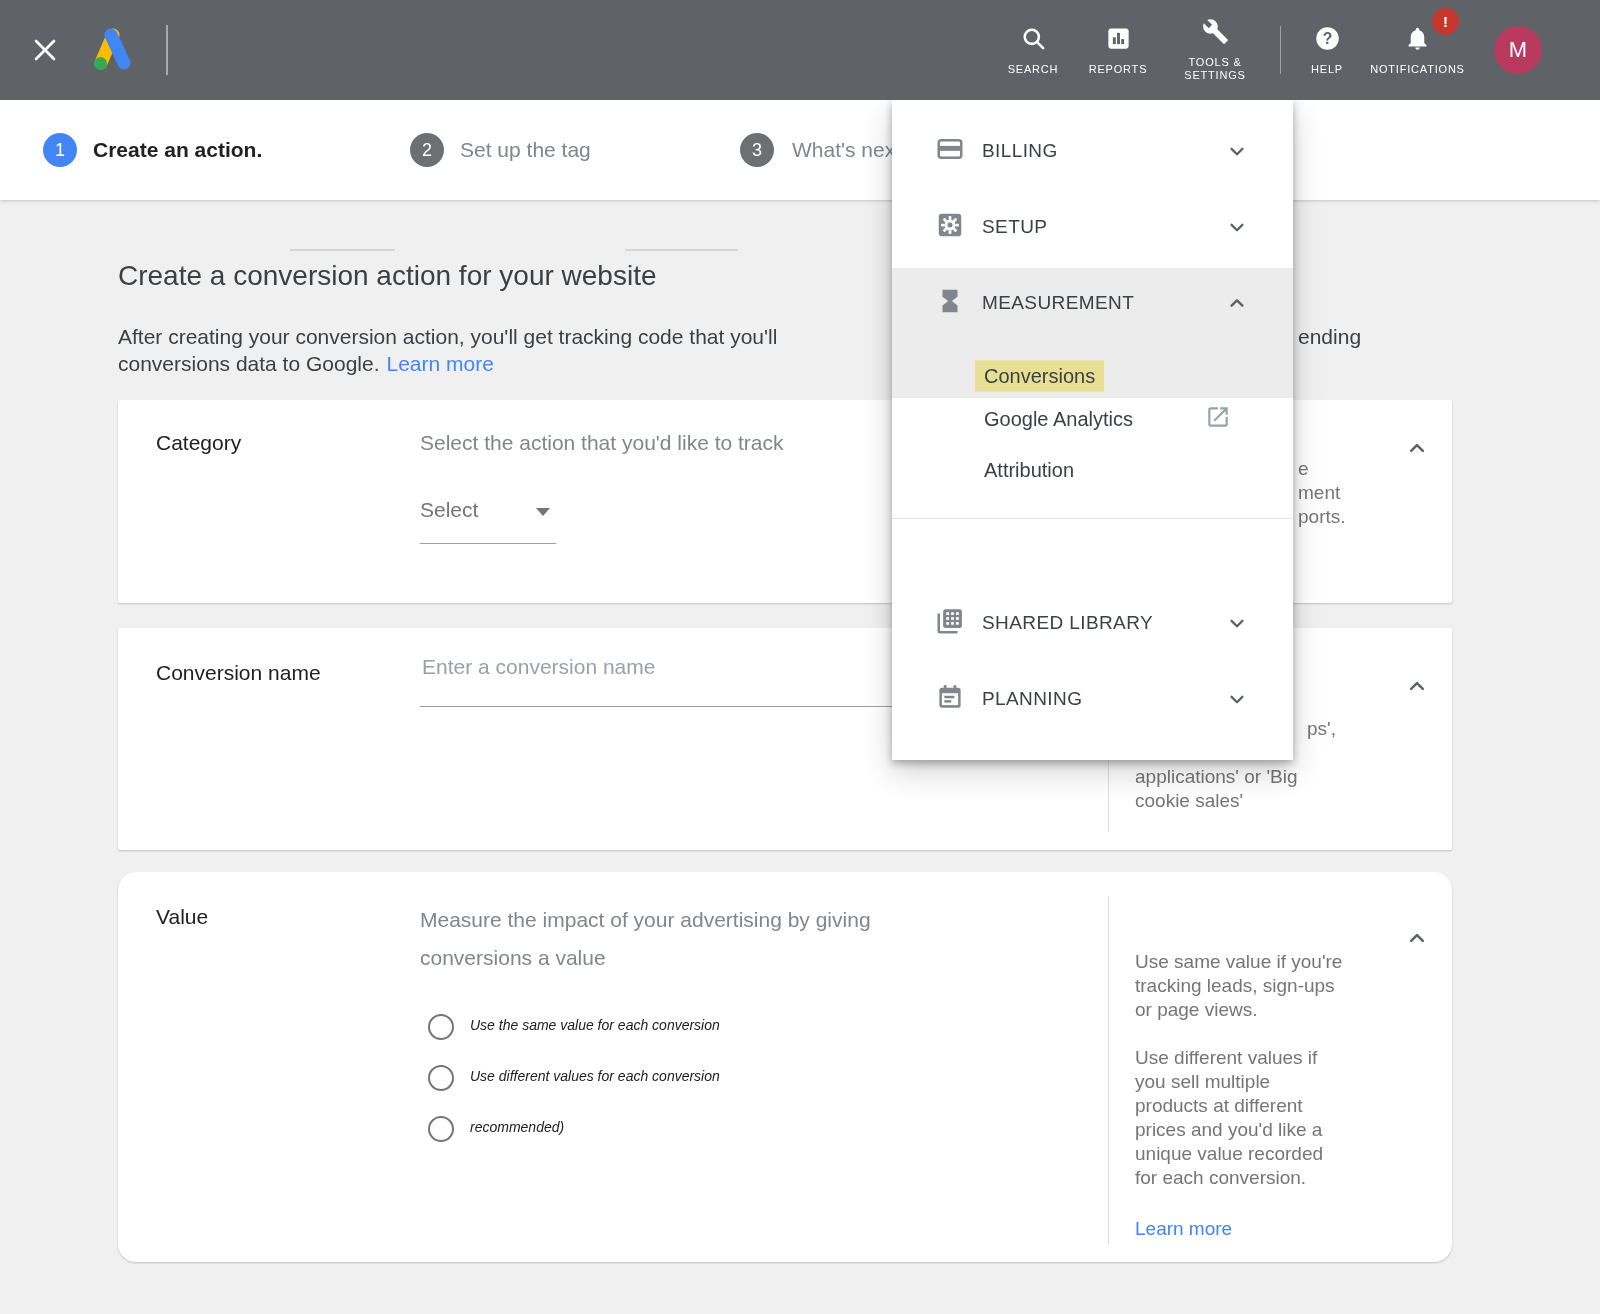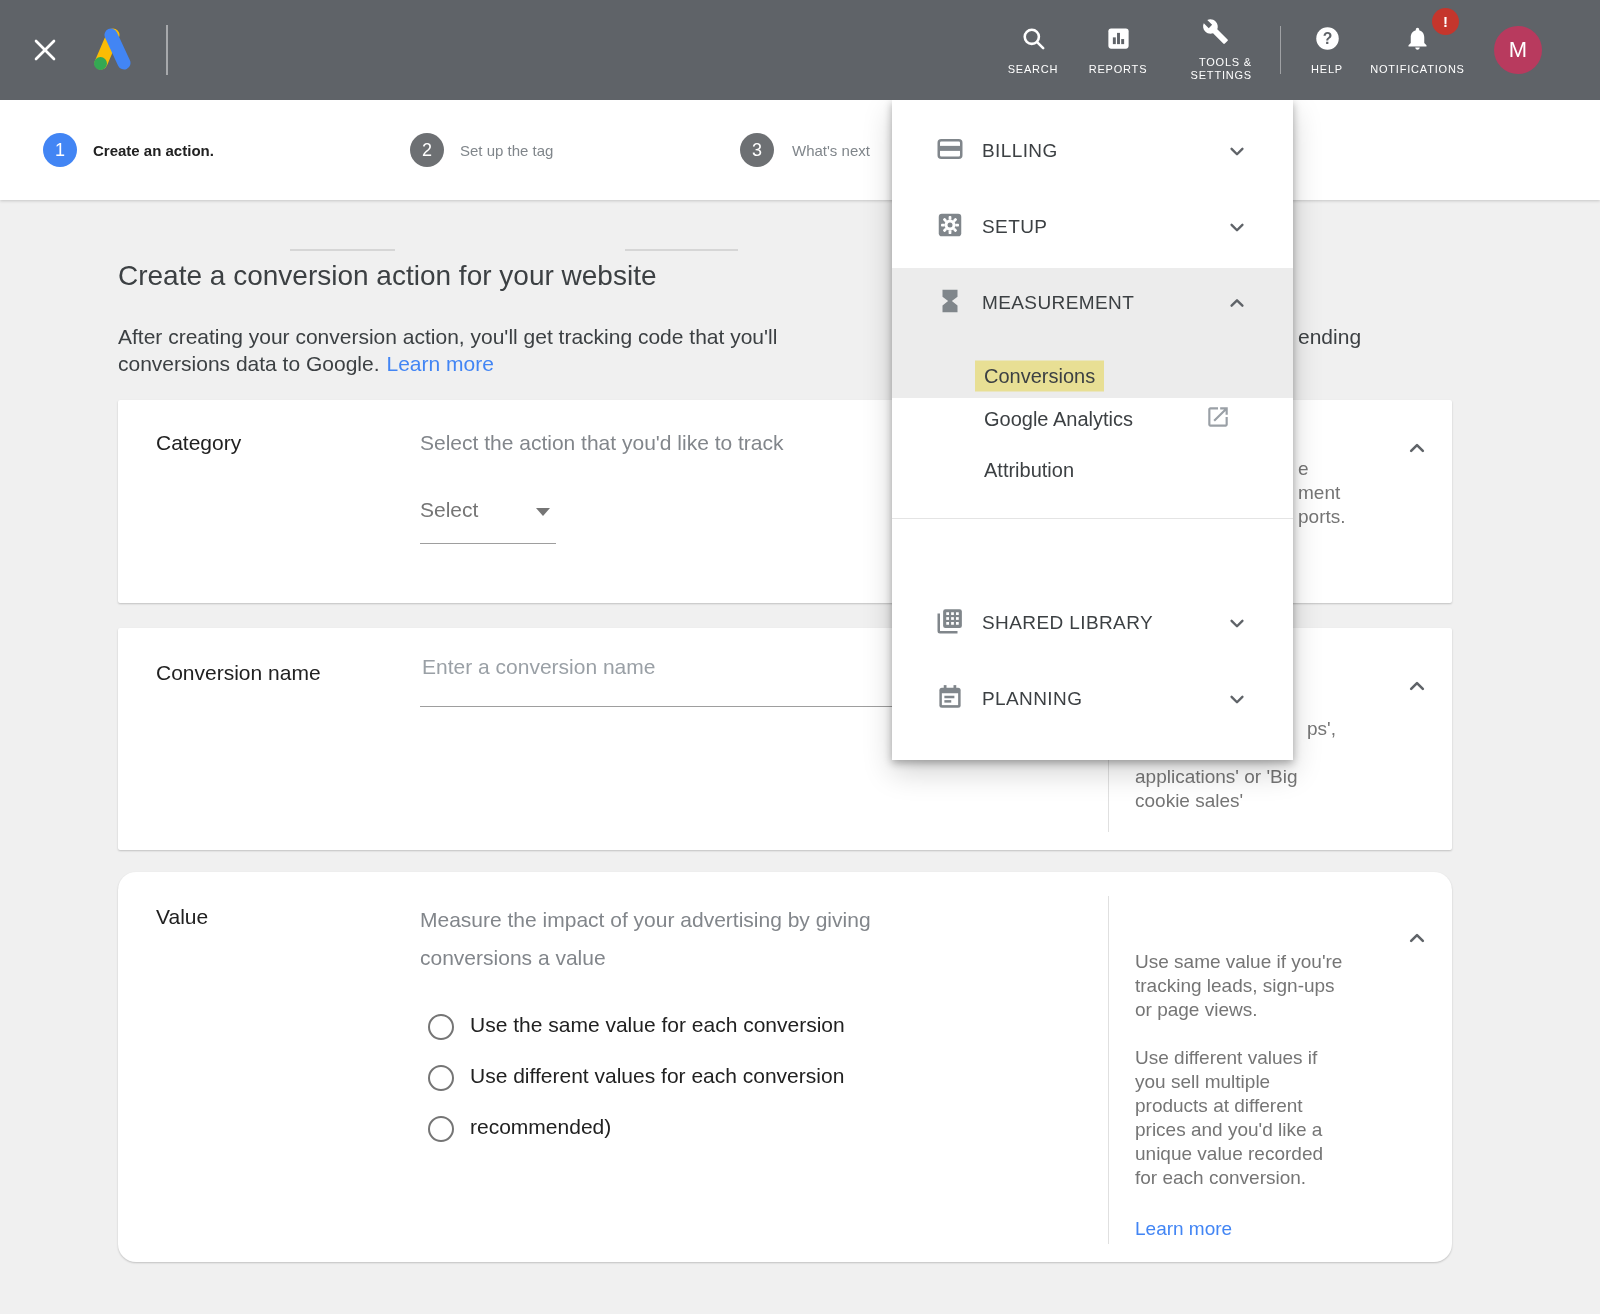--- a/index.html
+++ b/index.html
@@ -13,21 +13,21 @@
   .tb-title{position:absolute;left:196px;top:0;height:100px;display:flex;align-items:center;margin:0;color:#fff;font-size:26px;font-weight:500;letter-spacing:.2px;}
   .tb-action{position:absolute;top:0;height:100px;background:none;border:none;padding:0;cursor:pointer;display:flex;flex-direction:column;align-items:center;justify-content:center;gap:8px;}
   .tb-action .lbl{font-size:11px;letter-spacing:.8px;color:#fff;text-align:center;line-height:13px;font-family:inherit;}
   .tb-sep{position:absolute;left:1280px;top:26px;width:1px;height:48px;background:rgba(255,255,255,.4);}
   .avatar{position:absolute;left:1494px;top:26px;width:48px;height:48px;border-radius:50%;background:#b83a5e;color:#fff;font-size:22px;display:flex;align-items:center;justify-content:center;border:none;cursor:pointer;padding:0;}
   .badge{position:absolute;top:8px;right:16px;width:27px;height:27px;border-radius:50%;background:#c5362c;color:#fff;font-size:15px;font-weight:bold;display:flex;align-items:center;justify-content:center;}
 
   
   .stepperbar{position:absolute;left:0;top:100px;width:1600px;height:100px;background:#fff;box-shadow:0 1px 3px rgba(0,0,0,.18);z-index:2;}
   .step-circle{position:absolute;top:33px;width:34px;height:34px;border-radius:50%;color:#fff;font-size:18px;display:flex;align-items:center;justify-content:center;}
-  .step-lbl{position:absolute;top:0;height:100px;display:flex;align-items:center;font-size:15px;}
+  .step-lbl{position:absolute;top:0;height:100px;display:flex;align-items:center;font-size:21px;}
   .step-conn{position:absolute;top:149px;height:2px;background:#d6d6d6;}
 
   
   .heading{position:absolute;left:118px;top:260px;margin:0;font-size:28px;font-weight:400;color:#3c4043;z-index:1;}
   .intro-line{position:absolute;font-size:21px;color:#3c4043;z-index:1;}
   .intro-link{color:#4285f4;text-decoration:none;margin-left:7px;cursor:pointer;}
 
   
   .card{position:absolute;left:118px;width:1334px;background:#fff;box-shadow:0 1px 2px rgba(0,0,0,.2);border-radius:2px;z-index:1;}
   .card-label{position:absolute;left:38px;font-size:21px;color:#212121;}
@@ -35,21 +35,21 @@
   .help-div{position:absolute;left:990px;width:1px;background:#e0e0e0;}
   .frag{position:absolute;font-size:19px;color:#757575;white-space:nowrap;}
   .collapse{position:absolute;left:1284px;width:30px;height:30px;background:none;border:none;padding:0;cursor:pointer;}
   .select-value{position:absolute;left:302px;top:98px;font-size:21px;color:#757575;background:none;border:none;padding:0;cursor:pointer;}
   .select-caret{position:absolute;left:418px;top:108px;width:0;height:0;border-left:7px solid transparent;border-right:7px solid transparent;border-top:8px solid #757575;}
   .select-underline{position:absolute;left:302px;top:143px;width:136px;height:1px;background:#9e9e9e;}
   .name-input{position:absolute;left:302px;top:26px;width:600px;font-size:21px;color:#3c4043;border:none;outline:none;background:transparent;font-family:inherit;}
   .name-input::placeholder{color:#9aa0a6;}
   .input-underline{position:absolute;left:302px;top:78px;width:688px;height:1px;background:#9e9e9e;}
   .radio{position:absolute;left:310px;width:22px;height:22px;border:2px solid #757575;border-radius:50%;background:#fff;cursor:pointer;}
-  .opt{position:absolute;left:352px;font-size:21px;color:#212121;line-height:38px;cursor:pointer;}
+  .opt{position:absolute;left:352px;font-size:14px;color:#212121;line-height:38px;cursor:pointer;font-style:italic;}
   .opt span{display:block;}
   .help-text{position:absolute;left:1017px;width:250px;font-size:19px;color:#757575;line-height:24px;}
   .help-text span{display:block;}
   .help-link{position:absolute;left:1017px;font-size:19px;color:#4285f4;text-decoration:none;cursor:pointer;}
 
   
   .menu{position:absolute;left:892px;top:100px;width:401px;height:660px;background:#fff;box-shadow:0 3px 8px rgba(0,0,0,.3),0 12px 28px rgba(0,0,0,.18);z-index:30;}
   .menu-gray{position:absolute;left:0;top:168px;width:401px;height:130px;background:#ececec;}
   .menu-sep{position:absolute;left:0;top:418px;width:401px;height:1px;background:#e4e4e4;}
   .menu-row{position:absolute;left:0;width:401px;cursor:pointer;}
@@ -104,21 +104,21 @@
       </span>
       <span class="lbl">REPORTS</span>
     </button>
 
     <button class="tb-action" style="left:1172px;width:86px;">
       <span>
         <svg width="27" height="27" viewBox="0 0 24 24">
             <path fill="#fff" d="M22.7 19l-9.1-9.1c.9-2.3.4-5-1.5-6.9-2-2-5-2.4-7.4-1.3L9 6 6 9 1.6 4.7C.4 7.1.9 10.1 2.9 12.1c1.9 1.9 4.6 2.4 6.9 1.5l9.1 9.1c.4.4 1 .4 1.4 0l2.3-2.3c.5-.4.5-1.1.1-1.4z"></path>
           </svg>
       </span>
-      <span class="lbl" style="width:74px;text-align:right;">TOOLS &amp; SETTINGS</span>
+      <span class="lbl" style="width:74px;">TOOLS &amp; SETTINGS</span>
     </button>
 
     <span class="tb-sep"></span>
 
     <button class="tb-action" style="left:1289px;width:76px;">
       <span>
         <svg width="27" height="27" viewBox="0 0 24 24">
             <circle cx="12" cy="12" r="10" fill="#fff"></circle>
             <text x="12" y="17" text-anchor="middle" font-size="14" font-weight="bold" fill="#5f6368" font-family="Liberation Sans, sans-serif">?</text>
           </svg>

